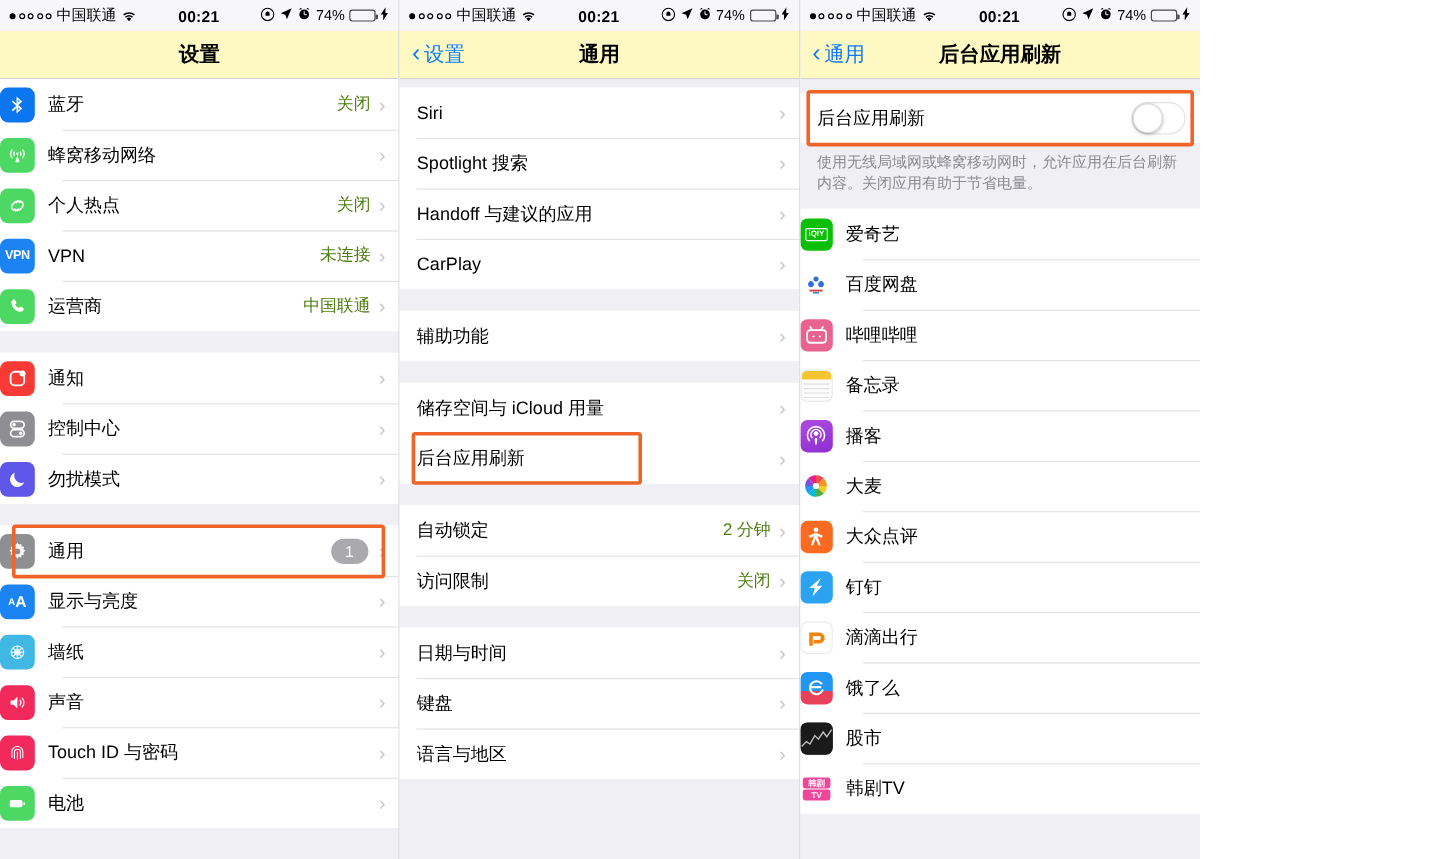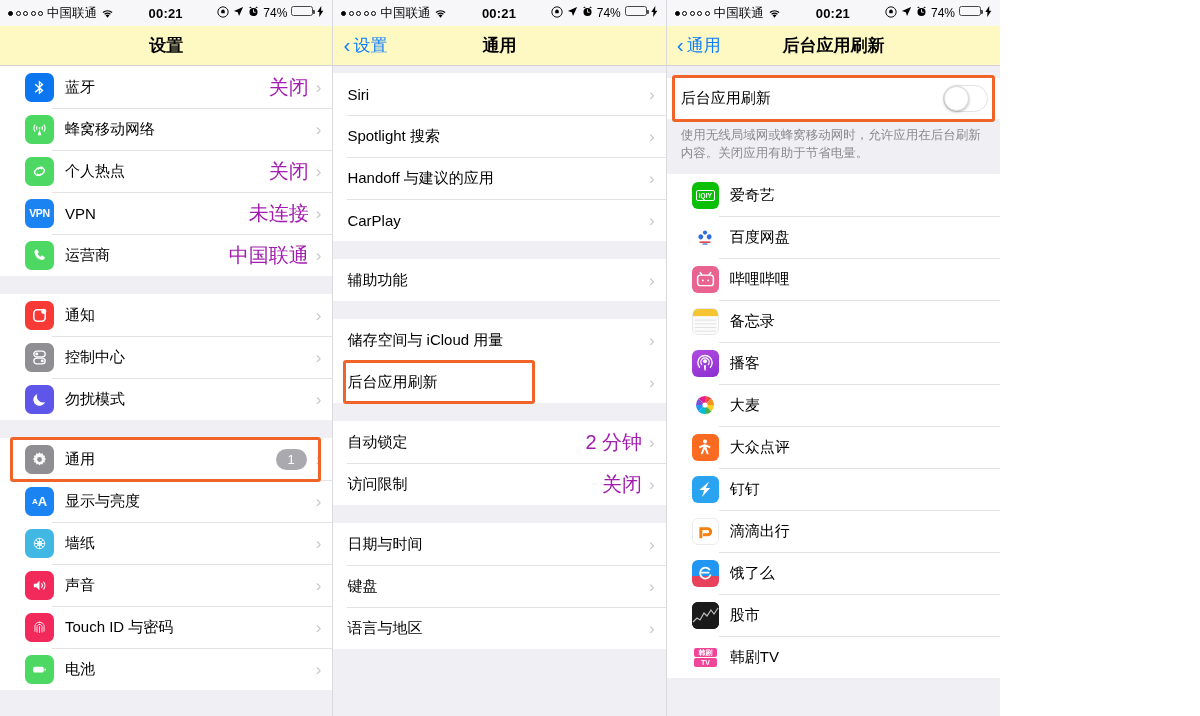--- a/index.html
+++ b/index.html
@@ -23,21 +23,21 @@
     padding:0 8px; font-size:12.5px; color:#000;
     background:#f7f7f9;
   }
   .sb-left { display:flex; align-items:center; gap:4px; flex:0 0 auto; }
   .dots { display:flex; align-items:center; gap:2.5px; }
   .dot { width:5px; height:5px; border-radius:50%; border:1px solid #000; }
   .dot.filled { background:#000; }
   .carrier { font-size:12.5px; letter-spacing:0px; }
   .wifi { width:13px; height:11px; position:relative; display:inline-block; }
   .sb-center { flex:1; text-align:center; font-size:13px; font-weight:600; letter-spacing:0.2px;}
-  .sb-right { display:flex; gap:4px; flex:0 0 auto; }
+  .sb-right { display:flex; align-items:center; gap:4px; flex:0 0 auto; }
   .batt {
     width:22px; height:10.5px; border:1px solid #4a4a4a; border-radius:2.5px;
     position:relative; padding:1px;
   }
   .batt-fill { height:100%; background:#4cd564; border-radius:1px; }
   .batt:after {
     content:""; position:absolute; right:-3px; top:3px;
     width:2px; height:4.5px; background:#4a4a4a; border-radius:0 1px 1px 0;
   }
   .pct { font-size:12px; }
@@ -59,35 +59,35 @@
   }
 
   
   .list-body { position:absolute; top:66px; left:0; right:0; bottom:0; }
   .gap { height:18px; background:#efeff4; }
   .gap.sm { height:12px; }
   .gap.tiny { height:7px; }
   .group { background:#fff; }
   .row {
     display:flex; align-items:center; height:42px;
-    background:#fff; padding-left:25px; position:relative;
+    background:#fff; padding-left:0; position:relative;
   }
   .row + .row:before {
     content:""; position:absolute; left:52px; right:0; top:0;
     height:1px; background:#e3e3e6;
   }
   .row.plain + .row.plain:before { left:14px; }
   .row.plain { padding-left:14px; }
   .ico {
     width:29px; height:29px; border-radius:6.5px; flex:0 0 auto;
     margin-right:11px; display:flex; align-items:center; justify-content:center;
     color:#fff; font-size:14px; position:relative; overflow:hidden;
   }
   .label { font-size:15px; color:#000; flex:1; }
-  .value { font-size:20px; color:#a21caf; margin-right:7px; }
+  .value { font-size:14px; color:#4d7c0f; margin-right:7px; }
   .chev {
     color:#c7c7cc; font-size:17px; font-weight:400;
     margin-right:11px; line-height:1;
   }
   .badge {
     background:#a9a9ae; color:#fff; font-size:13px;
     min-width:31px; height:21px; border-radius:11px;
     display:flex; align-items:center; justify-content:center;
     margin-right:9px; padding:0 7px;
   }

